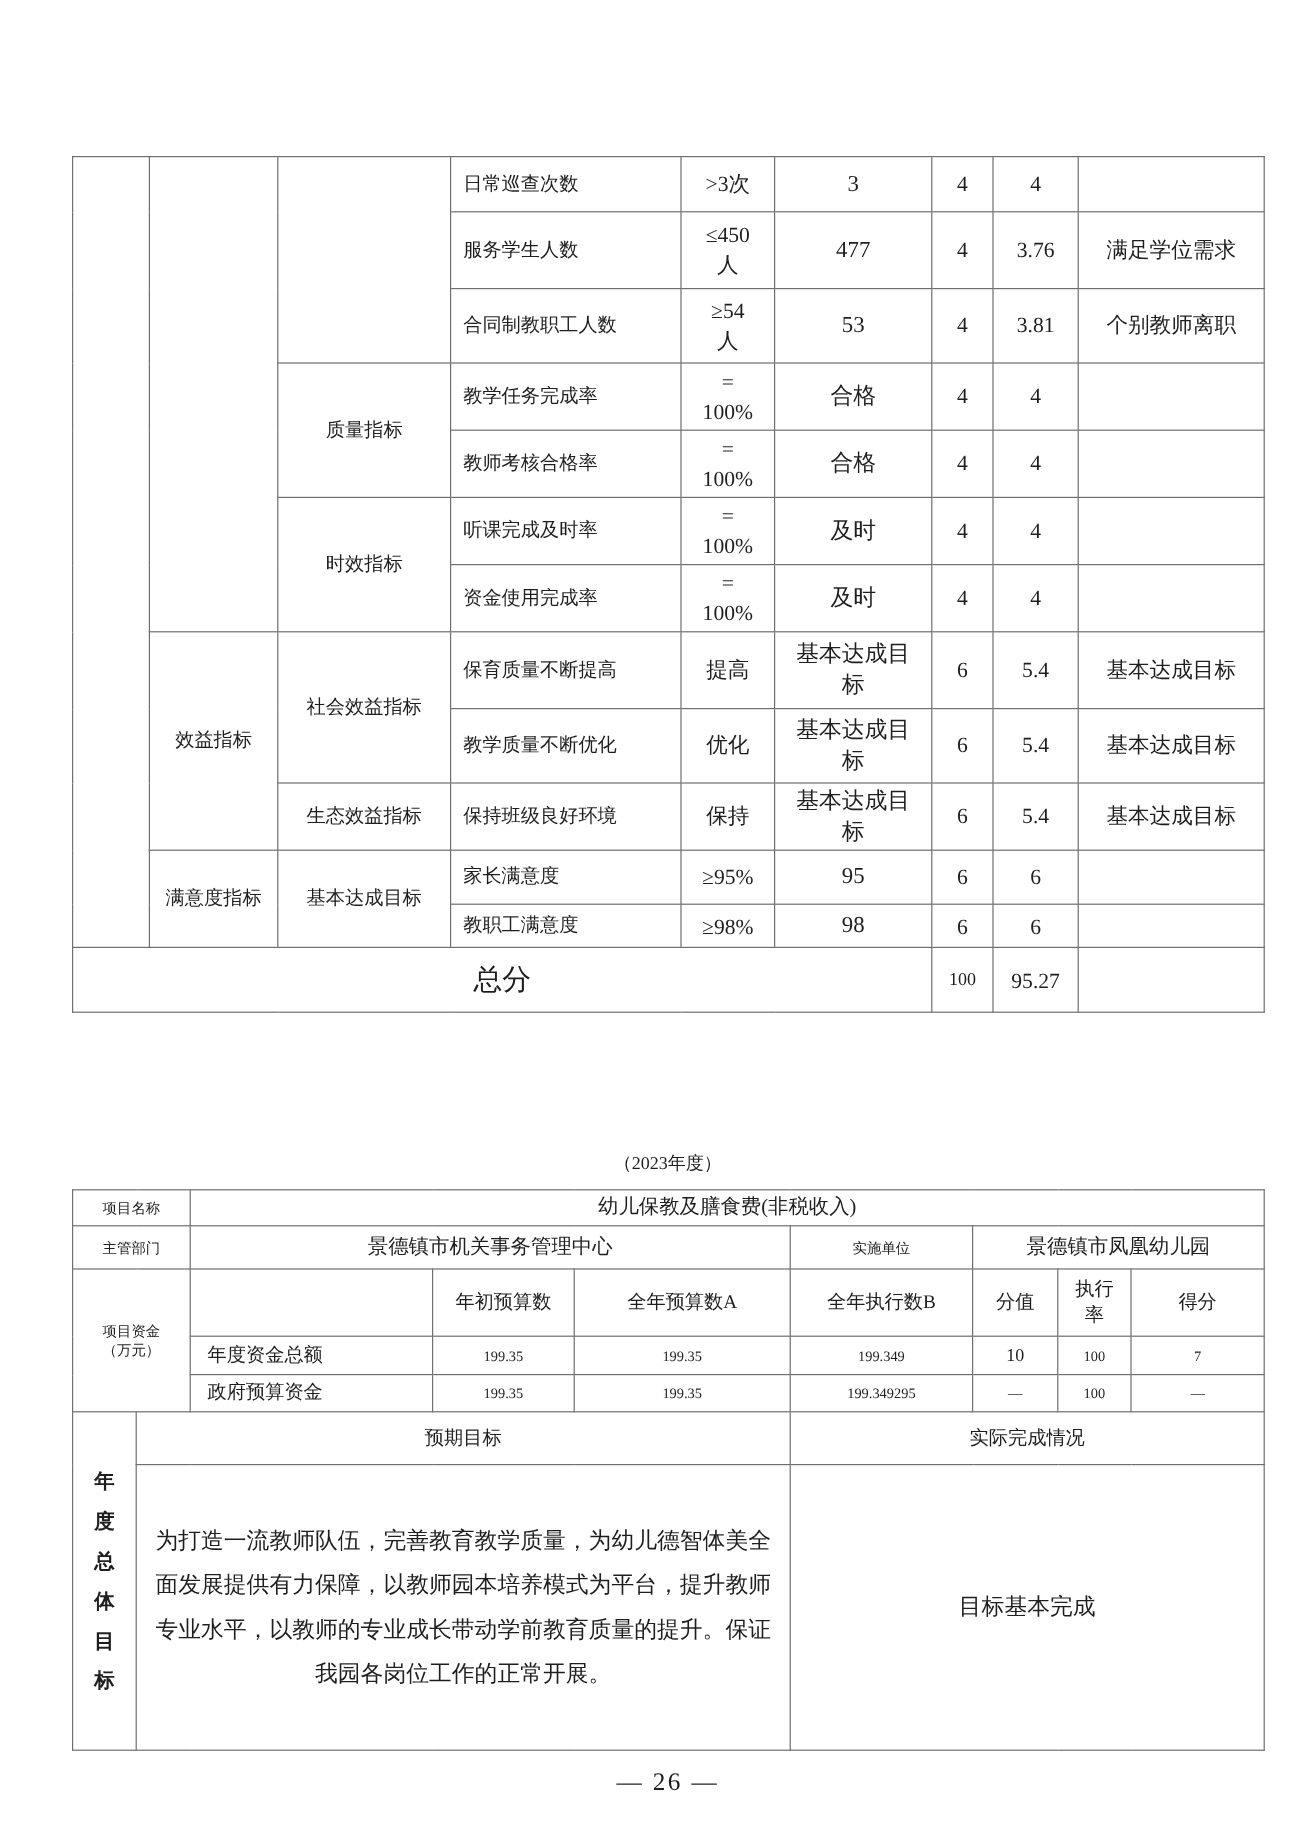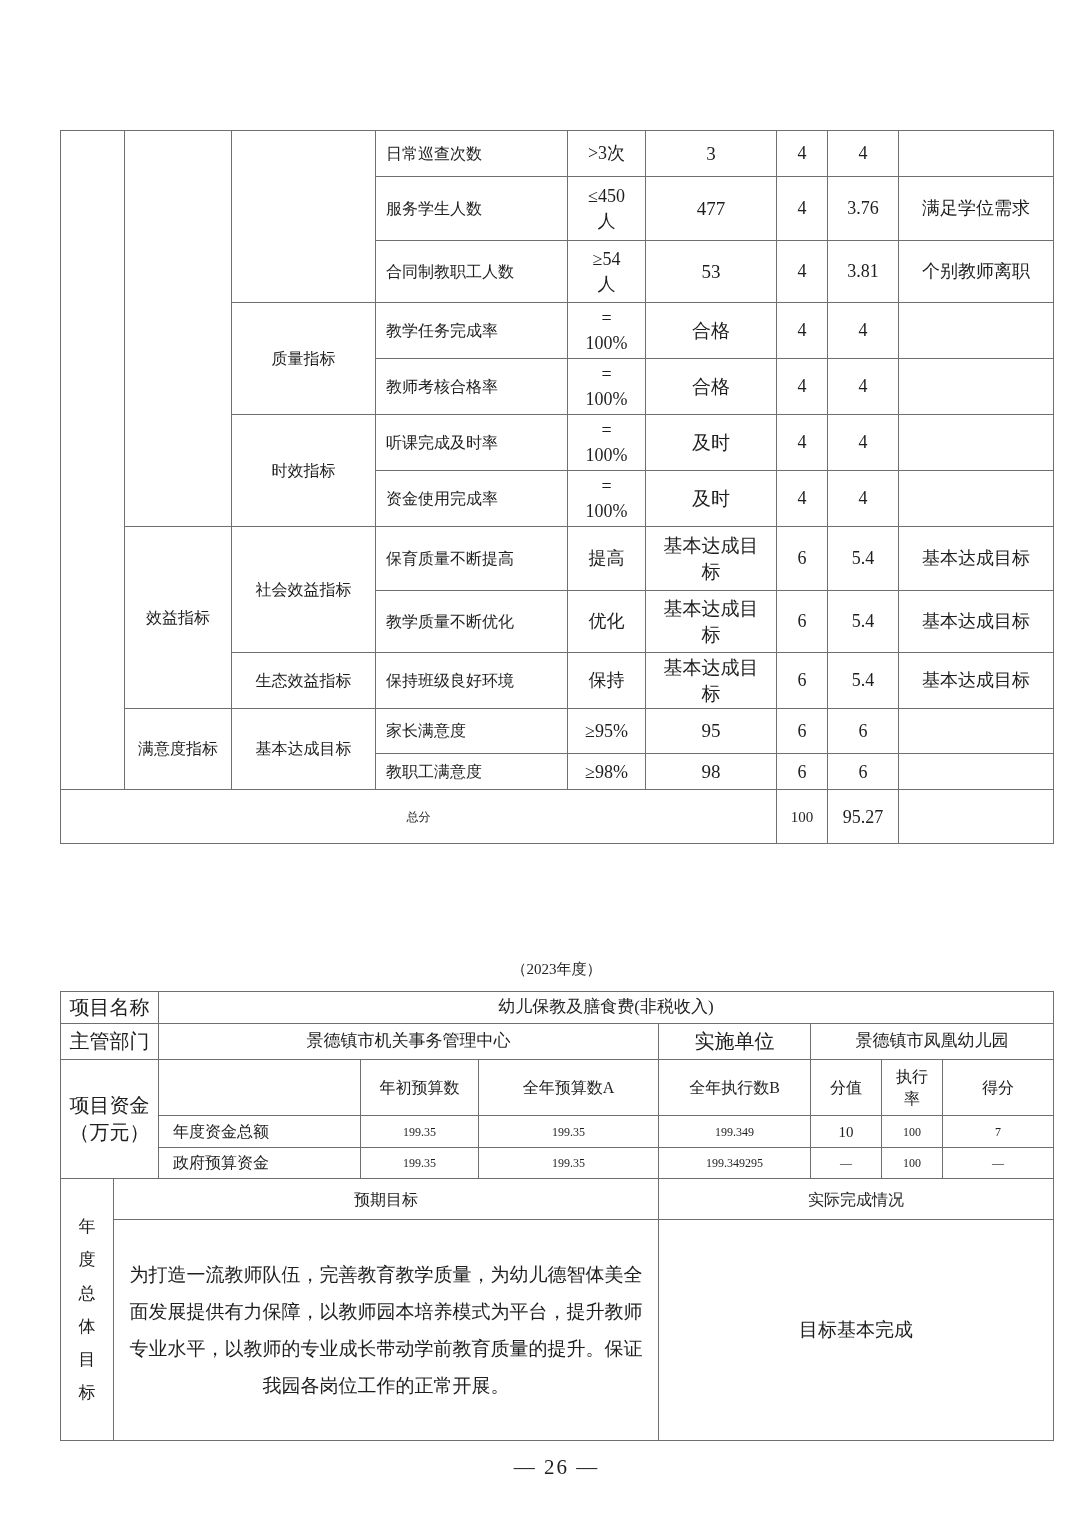--- a/index.html
+++ b/index.html
@@ -24,35 +24,36 @@
   }
 
   
   .t1 td.name   { text-align: left; padding-left: 10px; font-size: 16px; font-family: Liberation Serif, serif; }
   .t1 td.group  { font-size: 16px; }
   .t1 td.target { font-size: 18px; }
   .t1 td.actual { font-size: 19px; }
   .t1 td.num    { font-size: 18px; }
   .t1 td.small  { font-size: 15px; }
   .t1 td.note   { font-size: 18px; }
-  .t1 td.total-label { font-size: 12px; }
+  .t1 td.total-label { font-size: 24px; }
 
   
-  .t2 td.label  { font-size: 20px; }
+  .t2 td.label  { font-size: 12px; }
   .t2 td.bigval { font-size: 17px; }
   .t2 td.numv   { font-size: 12px; }
   .t2 td.hdr    { font-size: 16px; }
   .t2 td.small  { font-size: 15px; }
   .t2 td.fundlabel { text-align: left; padding-left: 14px; font-size: 16px; }
   .t2 td.goal-text { font-size: 19px; line-height: 1.95; padding: 6px 14px; }
   .t2 td.goal-actual { font-size: 19px; }
   .vertical-label div {
-    width: 1.25em; margin: 6px auto;
+    width: 1.25em; margin: 16px auto;
     word-break: break-all; line-height: 1.95; font-size: 17px;
     text-align: center;
+    font-weight: bold;
   }
 
   .title-block { margin-top: 116px; text-align: center; }
   .doc-title {
     font-size: 42px; font-weight: bold; letter-spacing: 1px;
     line-height: 1.2;
   }
   .doc-subtitle { font-size: 15px; margin-top: 14px; }
 
   .t2 { margin-top: 12px; }

